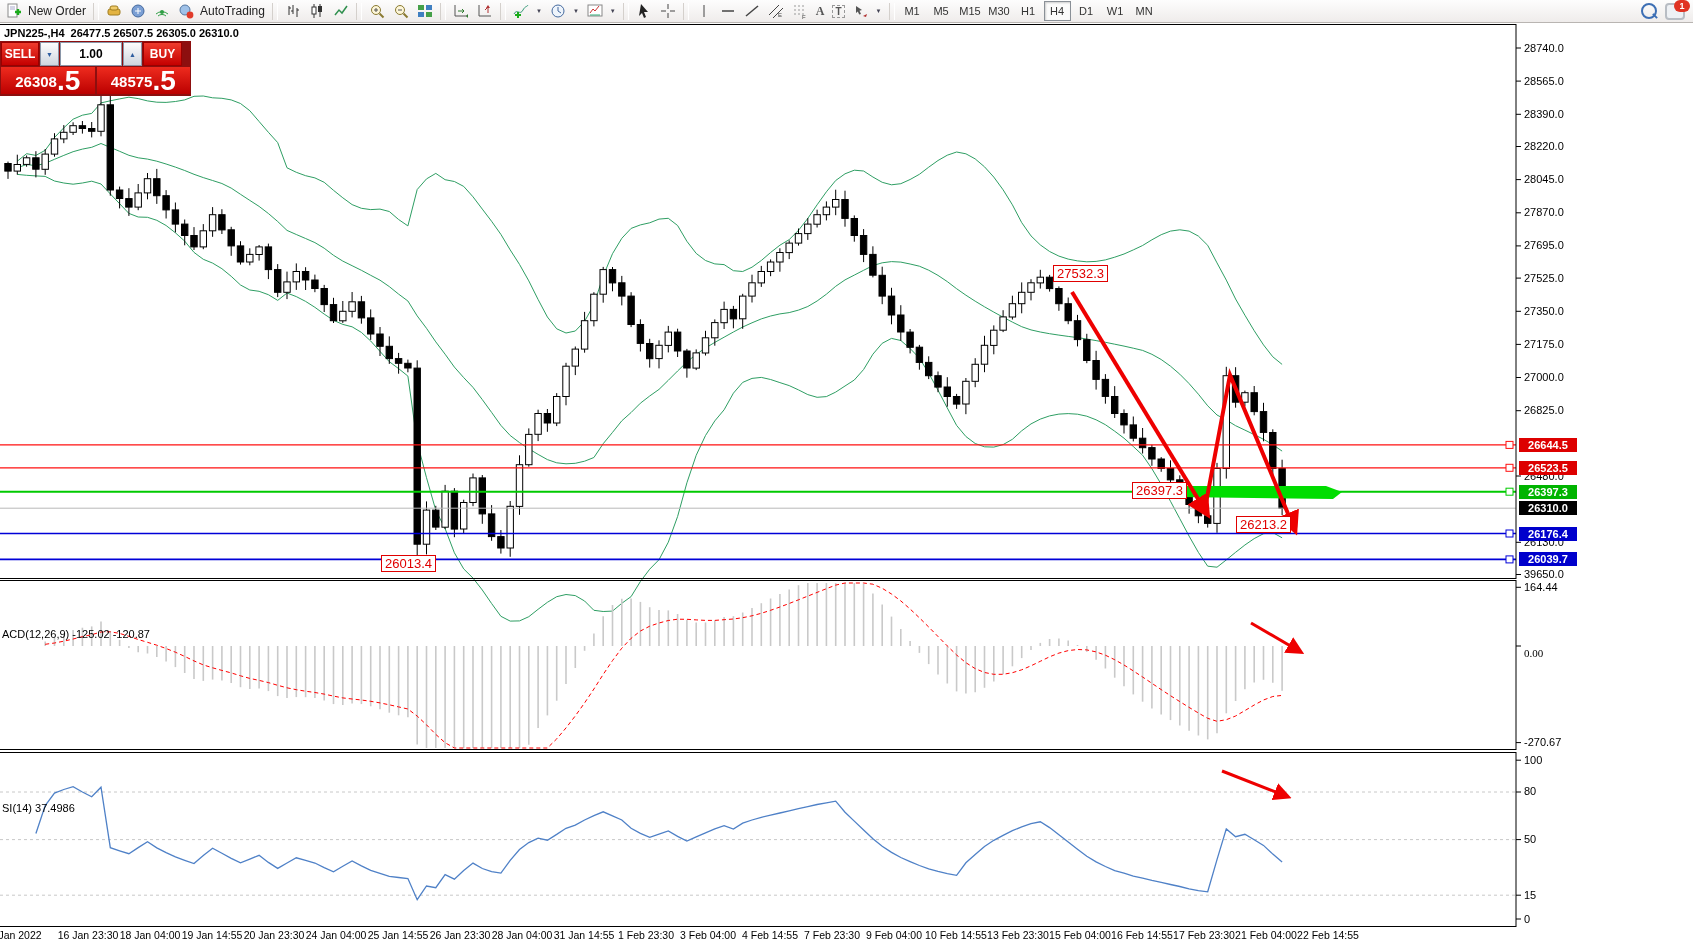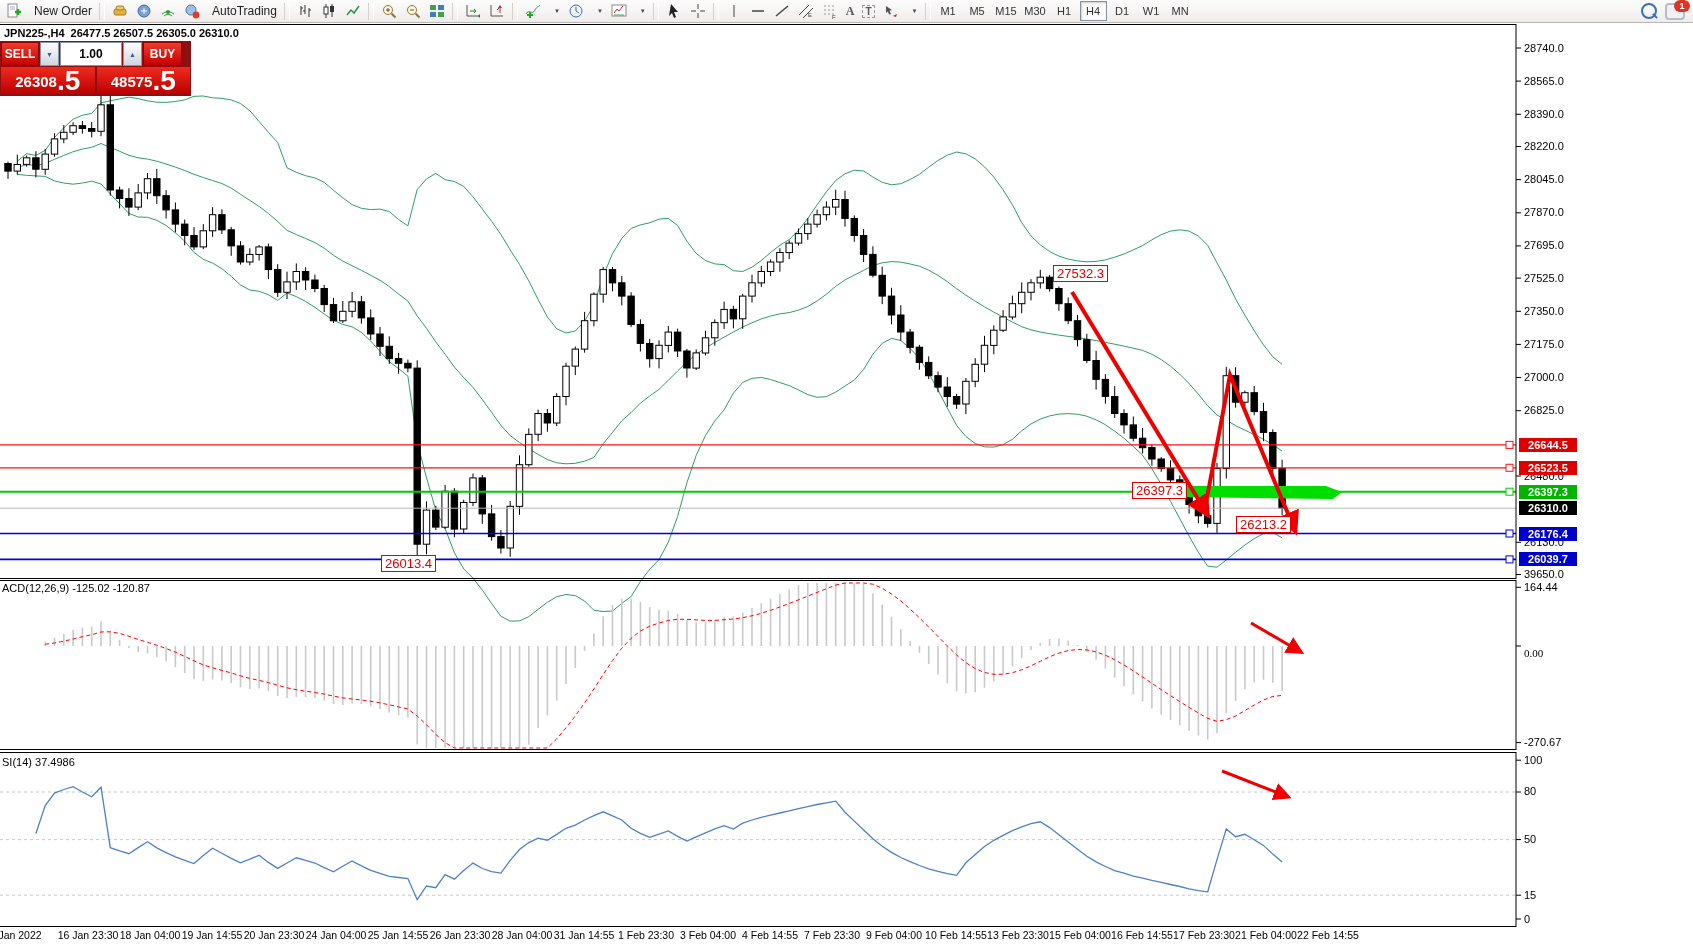--- a/index.html
+++ b/index.html
@@ -1,39 +1,39 @@
 <!DOCTYPE html>
 <html><head>
 <meta charset="utf-8">
 <style>
   html,body{margin:0;padding:0;background:#fff;}
   #app{position:relative;width:1693px;height:946px;overflow:hidden;background:#fff;
        font-family:"Liberation Sans",sans-serif;-webkit-font-smoothing:antialiased;}
   
   #toolbar{position:absolute;left:0;top:0;width:1693px;height:23px;background:linear-gradient(#fdfdfd,#efeceb);
            border-bottom:1px solid #b9b5b2;display:flex;align-items:center;padding:0 2px;box-sizing:border-box;z-index:5;}
-  .tbtn{display:flex;align-items:center;gap:12px;height:20px;padding:0 4px;font-size:12px;color:#222;border-radius:2px;}
+  .tbtn{display:flex;align-items:center;gap:6px;height:20px;padding:0 4px;font-size:12px;color:#222;border-radius:2px;}
   .ti{width:16px;height:16px;display:inline-block;}
   .ti svg{display:block;}
   .sep{width:4px;height:17px;border-left:1px solid #d4d0cc;border-right:1px solid #fff;margin:0 3px;}
   .caret{font-size:6px;color:#445;margin-left:1px;}
   .tf{min-width:25px;height:18px;line-height:18px;text-align:center;font-size:11px;color:#333;margin:0 1px;border:1px solid transparent;}
   .tf.active{background:#fbfbfb;border:1px solid #8a9097;box-shadow:inset 1px 1px 2px rgba(0,0,0,.18);}
   #tb-right{margin-left:auto;display:flex;align-items:center;gap:8px;padding-right:6px;}
   .searchglass{position:relative;width:12px;height:12px;border:2px solid #3d6fb4;border-radius:50%;}
   .searchglass::after{content:"";position:absolute;left:9px;top:10px;width:6px;height:2px;background:#3d6fb4;transform:rotate(45deg);}
   .chat{position:relative;width:16px;height:13px;border:2px solid #b8bdc4;border-radius:4px;background:#eef1f5;}
   .badge{position:absolute;right:-7px;top:-5px;min-width:12px;height:12px;border-radius:7px;background:#e03323;color:#fff;
          font-size:9px;line-height:12px;text-align:center;padding:0 2px;font-weight:bold;}
   .letterA{font-size:12px;font-weight:bold;color:#555;font-family:"Liberation Serif",serif;}
   .letterT{font-size:10px;font-weight:bold;color:#555;border:1px dashed #999;padding:0 2px;}
   
   #chart-title{position:absolute;left:4px;top:27px;font-size:11px;font-weight:bold;color:#000;z-index:4;}
   #chart-title .vals{font-weight:bold;margin-left:6px;}
-  .indlabel{position:absolute;left:2px;font-size:11px;color:#000;z-index:4;}
+  .indlabel{position:absolute;left:2px;font-size:11px;color:#000;z-index:4;margin-top:46px;}
   .tick{position:absolute;left:1524px;font-size:11px;color:#000;white-space:nowrap;z-index:3;}
   .plabel{position:absolute;left:1519px;width:58px;height:14px;line-height:14px;text-align:center;
           font-size:11px;font-weight:bold;color:#fff;z-index:4;}
   .ann{position:absolute;height:15px;line-height:15px;padding:0 3px;background:#fff;border:1.5px solid #e00000;
        color:#e00000;font-size:13px;white-space:nowrap;z-index:4;}
   .tlabel{position:absolute;top:929px;width:90px;margin-left:-45px;text-align:center;font-size:10.5px;color:#000;z-index:3;}
   
   #trade{position:absolute;left:0;top:41px;width:191px;height:55px;background:#8d0f0f;z-index:6;padding:1px;box-sizing:border-box;}
   #trade .row1{display:flex;height:24px;gap:1px;}
   .redbtn{background:linear-gradient(#ef3b2d,#c40000);color:#fff;font-size:12px;font-weight:bold;

